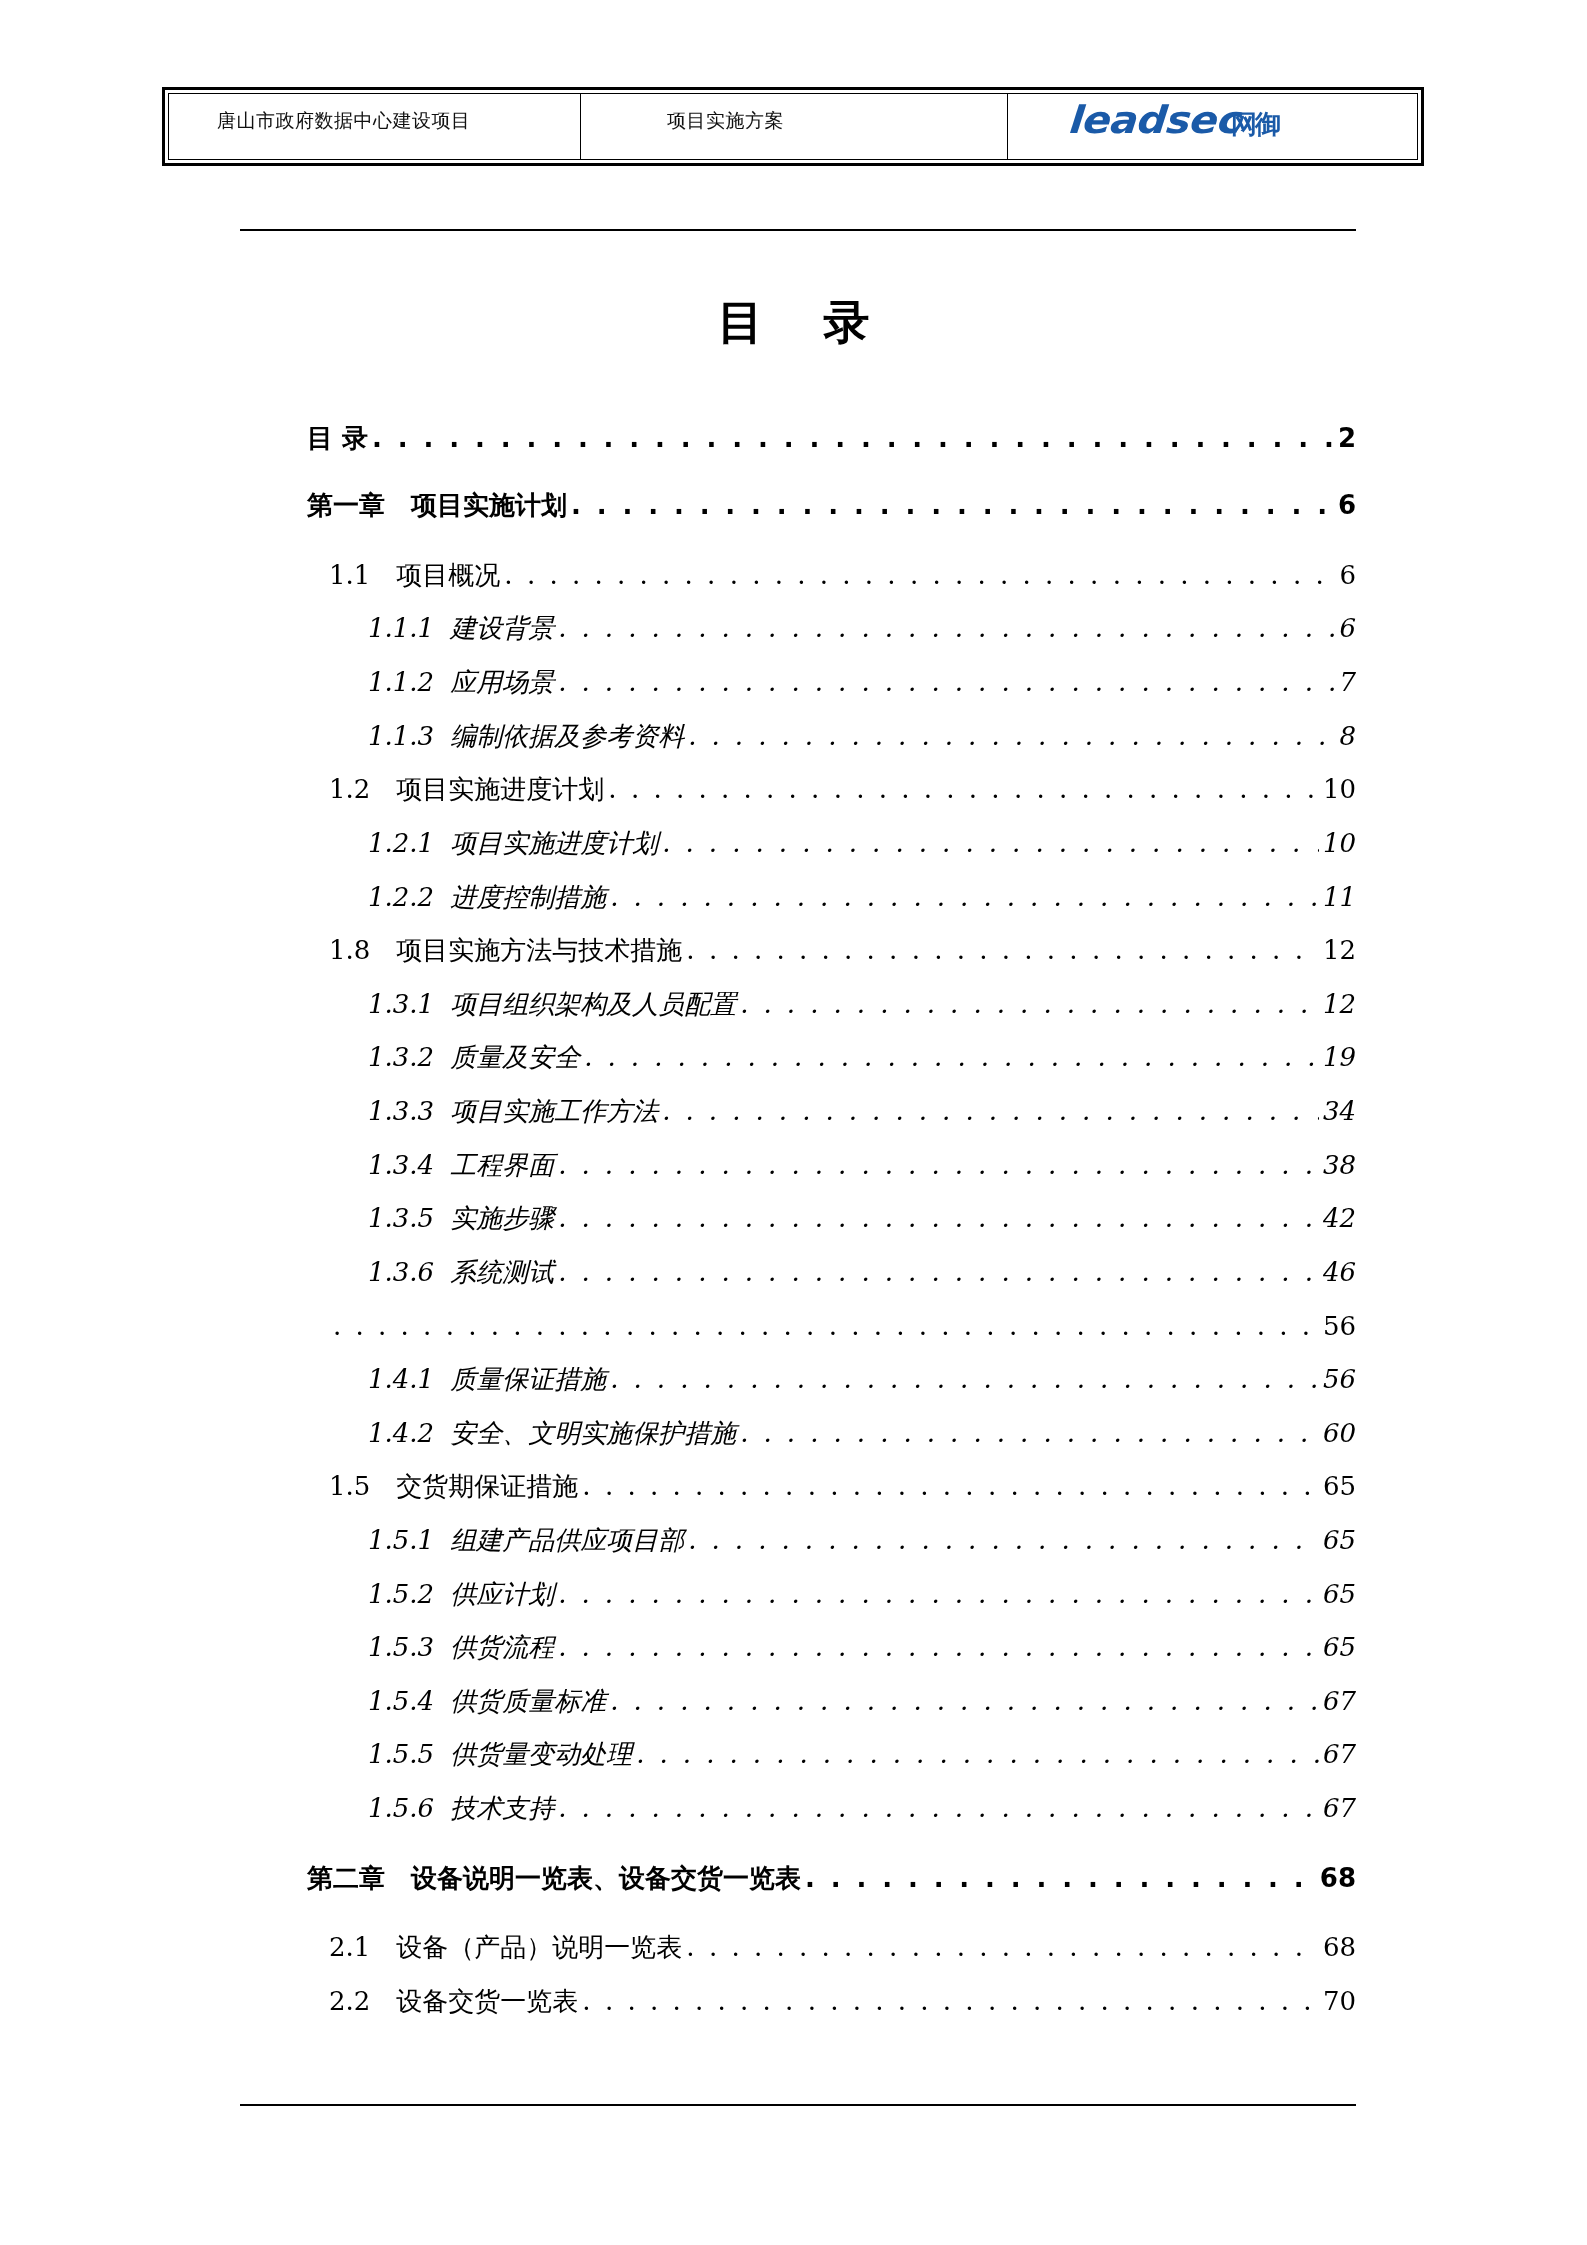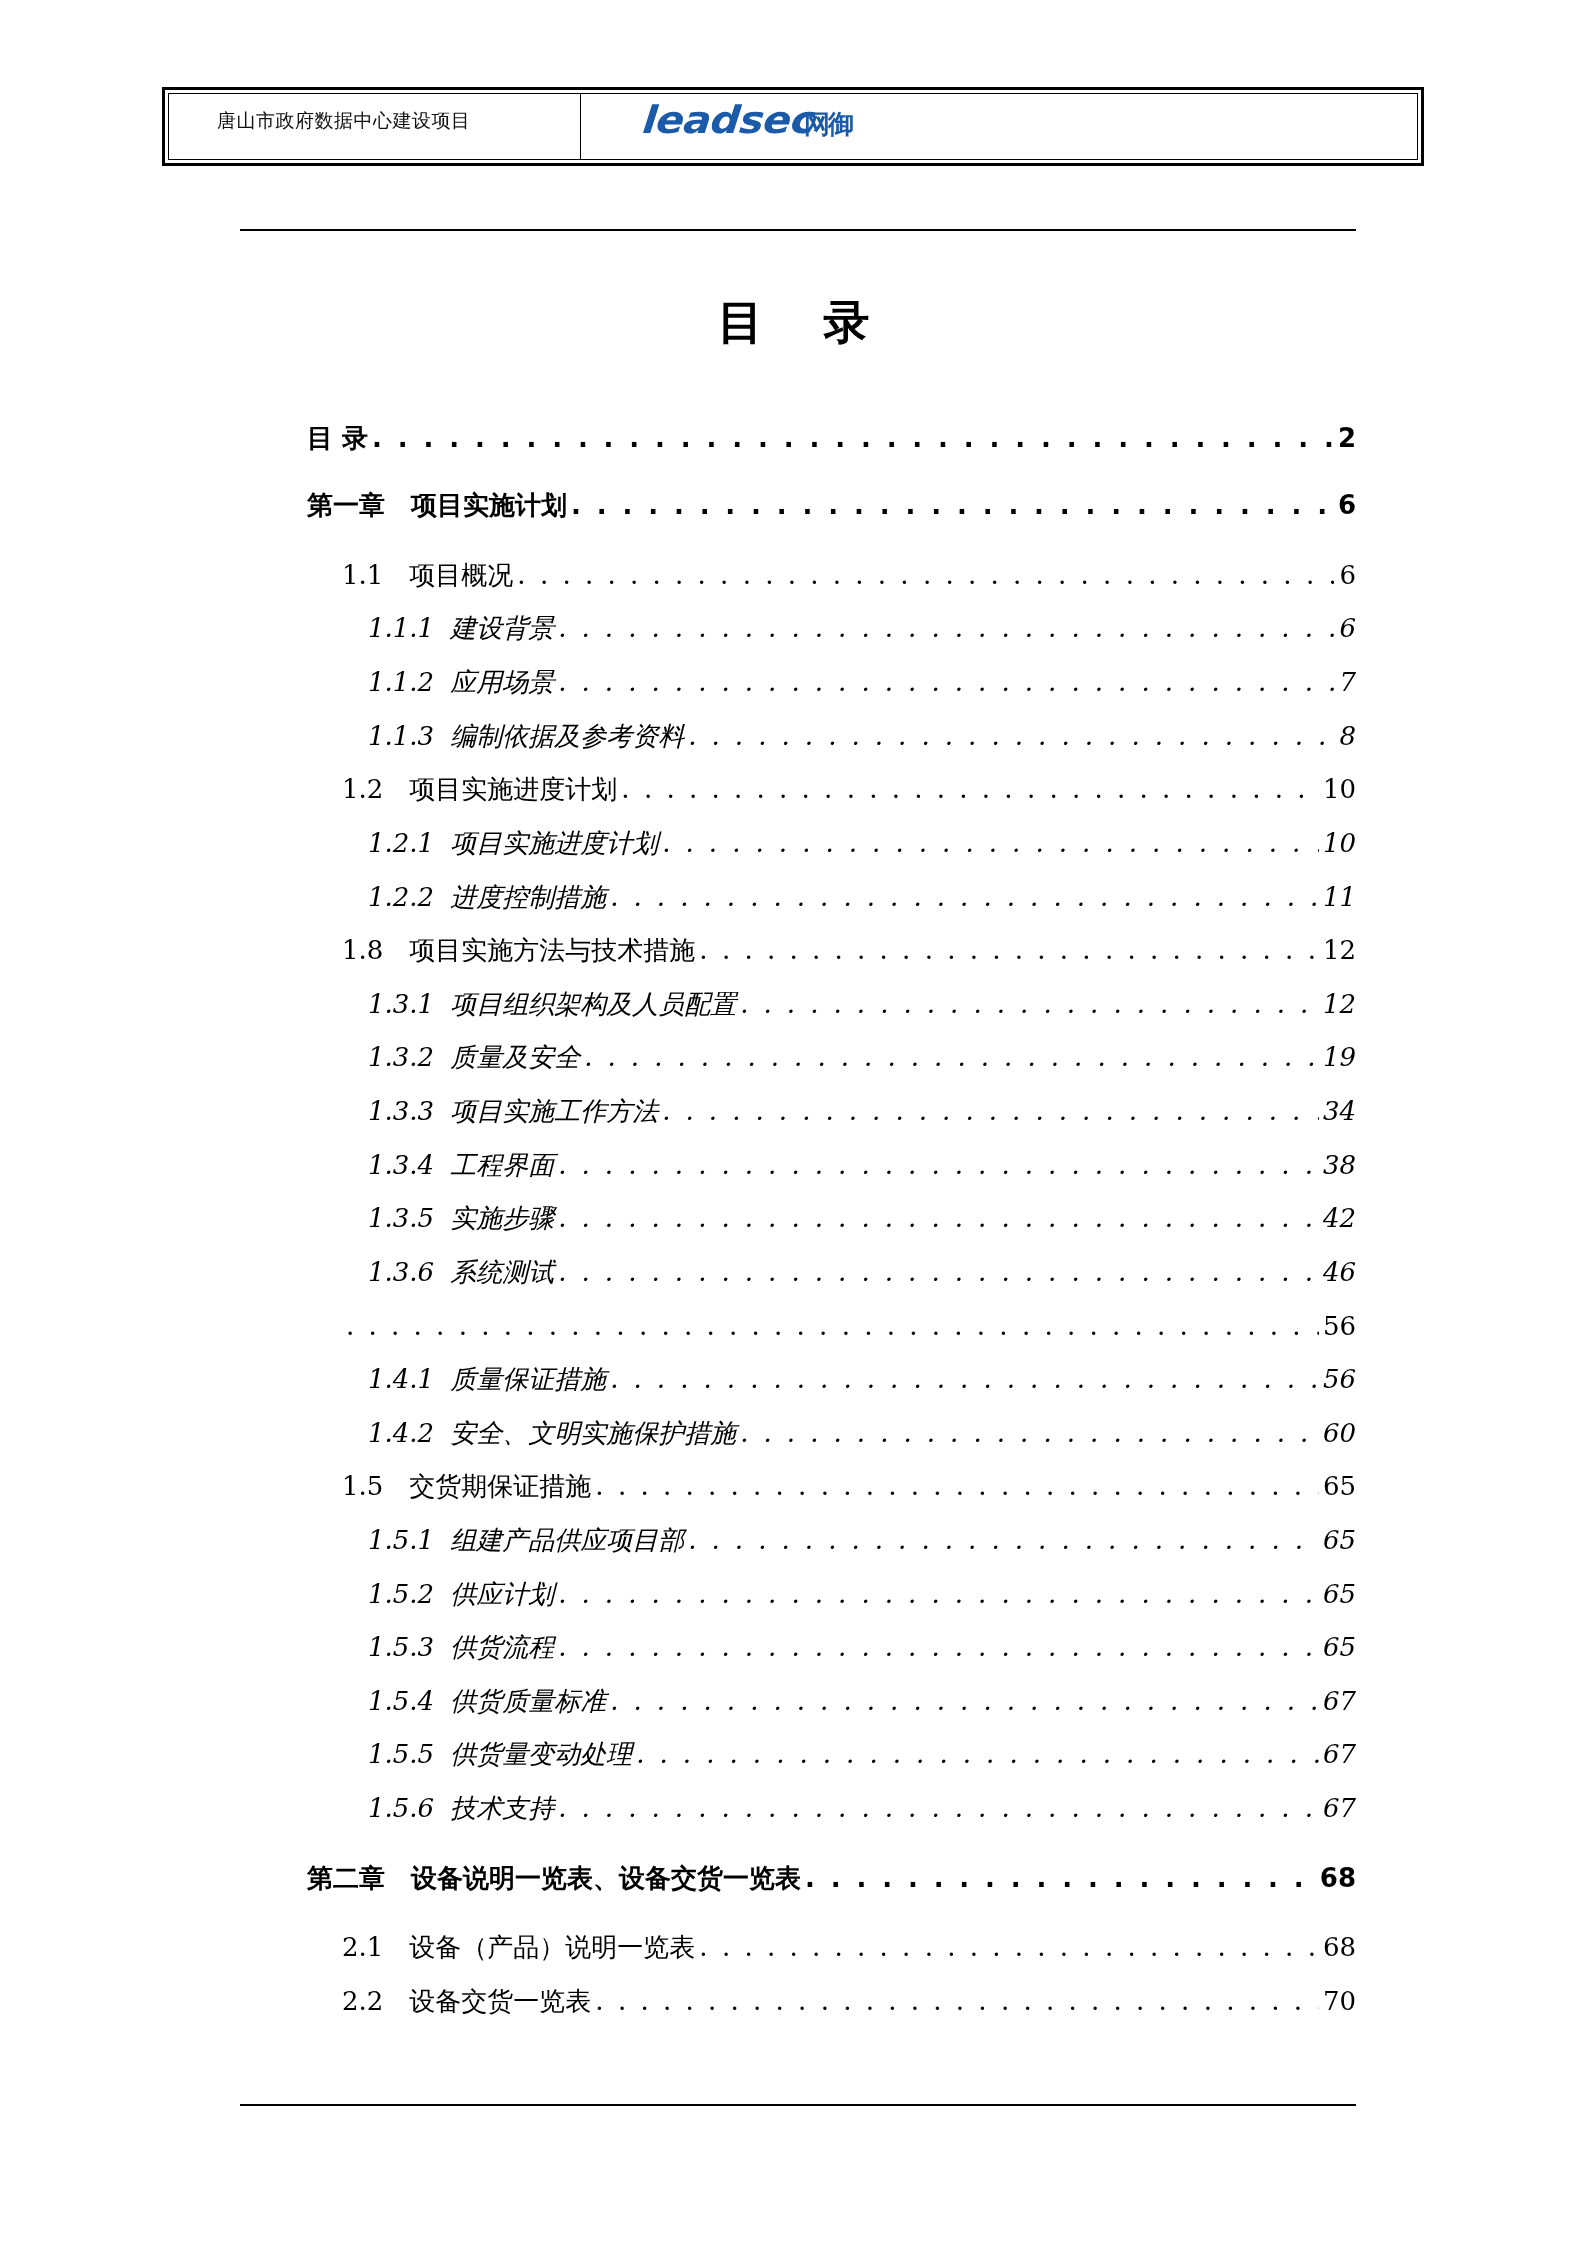--- a/index.html
+++ b/index.html
@@ -130,21 +130,21 @@
       min-width: 18px;
     }
     .lvl1 {
       left: 307px;
       font-family: "DejaVu Sans", "Liberation Sans", sans-serif;
       font-size: 26px;
       font-weight: 600;
     }
     .lvl1 .leader::before { letter-spacing: 3.4px; }
     .lvl2 {
-      left: 342px;
+      left: 329px;
       font-family: "DejaVu Serif", "Liberation Serif", serif;
       font-size: 26px;
       font-weight: normal;
     }
     .lvl2 .leader::before { letter-spacing: 3px; }
     .lvl3 {
       left: 368px;
       font-family: "DejaVu Serif", "Liberation Serif", serif;
       font-size: 26px;
       font-style: italic;
@@ -155,20 +155,23 @@
     .lvl3 .num { margin-right: 16px; }
   </style>
 </head>
 <body>
 
 <div class="header-box">
   <div class="header-inner">
     <div class="header-cell hc1">
       <span>唐山市政府数据中心建设项目</span>
     </div>
+    <div class="header-cell hc2">
+      <span>项目实施方案</span>
+    </div>
     <div class="header-cell hc3">
       <div class="logo">
         <span class="logo-latin">leadsec</span>
         <span class="logo-cjk">网御</span>
       </div>
     </div>
   </div>
 </div>
 
 <div class="rule rule-top"></div>

